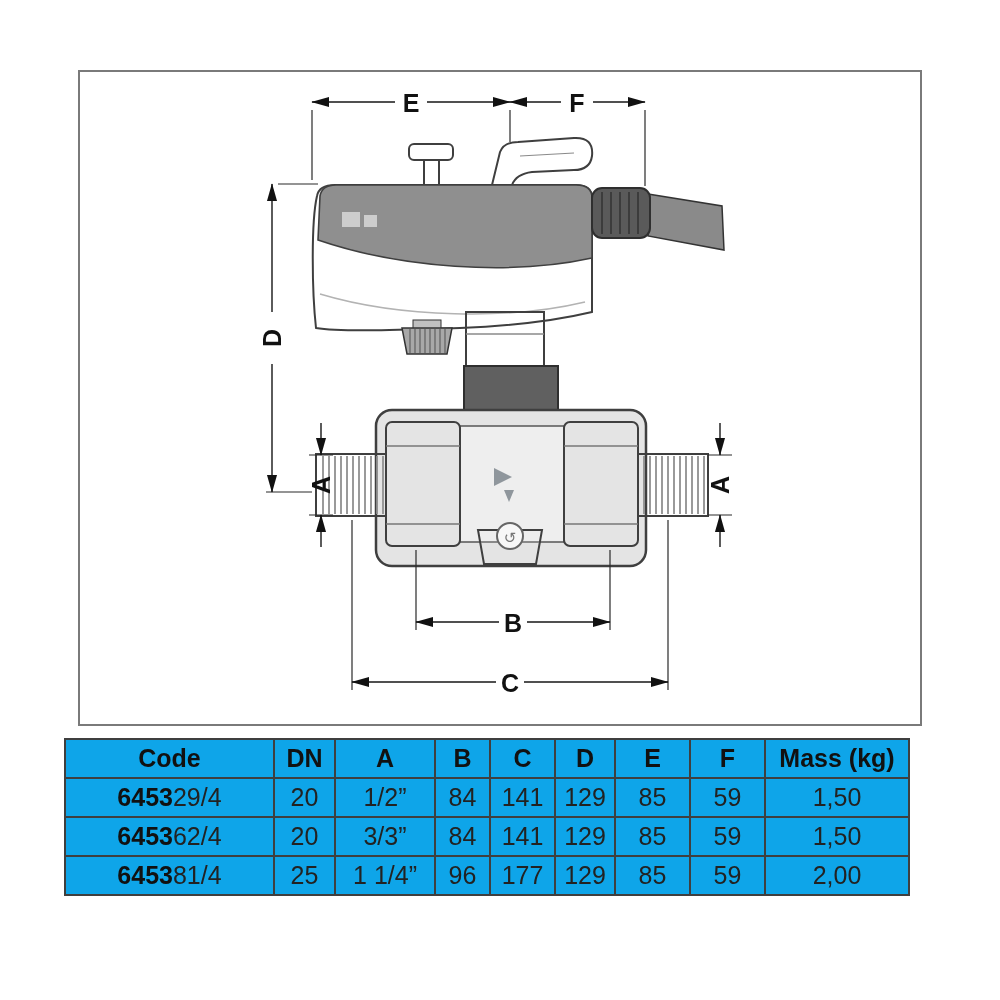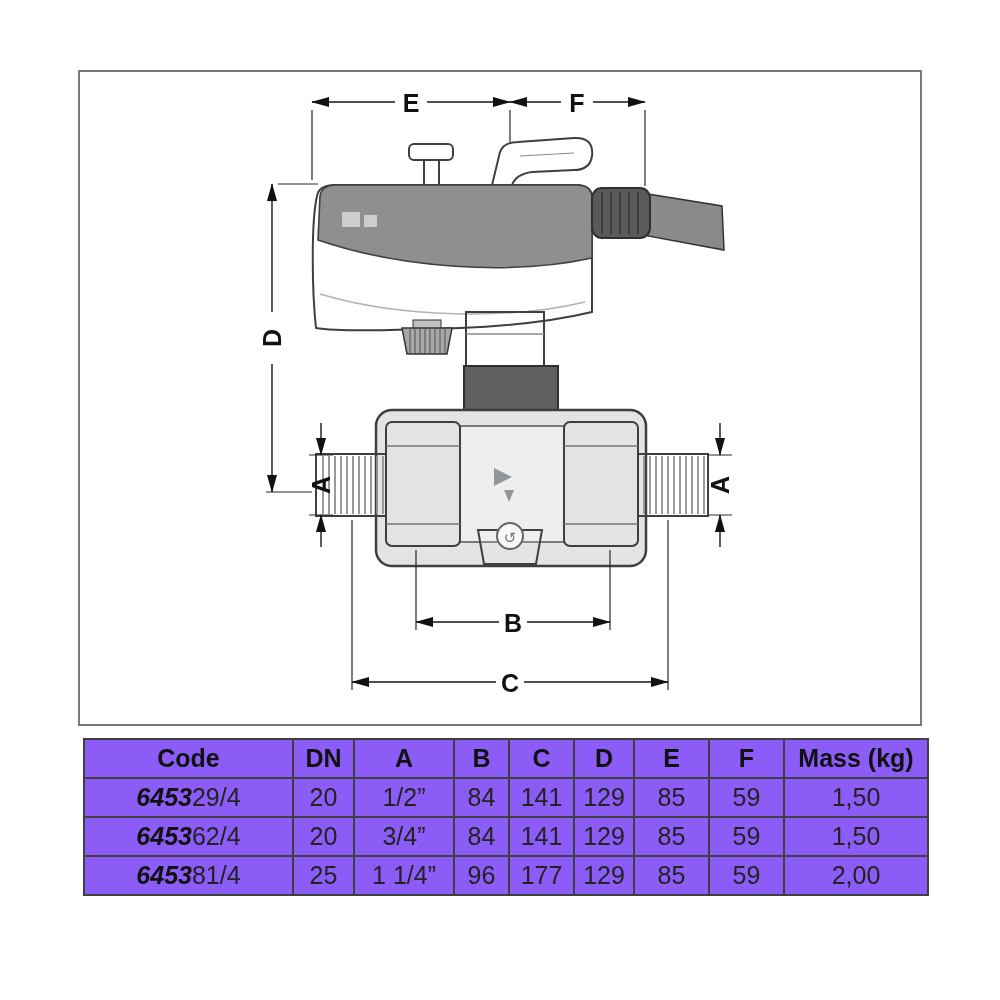--- a/index.html
+++ b/index.html
@@ -6,31 +6,31 @@
   body{
     width:1000px;height:1000px;position:relative;
     font-family:"Liberation Sans", sans-serif;color:#1f1f1f;
   }
   .diagram-box{
     position:absolute;left:78px;top:70px;width:844px;height:656px;
     border:2px solid #7a7a7a;box-sizing:border-box;background:#fff;overflow:hidden;
   }
   .diagram-box svg{display:block;}
   .spec-table{
-    position:absolute;left:83px;top:738px;width:844px;
-    border-collapse:collapse;table-layout:fixed;background:#8b5cf6;
+    position:absolute;left:64px;top:738px;width:844px;
+    border-collapse:collapse;table-layout:fixed;background:#0ea5e9;
   }
   .spec-table th,.spec-table td{
     border:2px solid #3f3f3f;height:37px;padding:0;
     text-align:center;vertical-align:middle;
     font-size:25px;line-height:1;white-space:nowrap;overflow:hidden;
   }
   .spec-table th{font-weight:bold;color:#111;}
   .spec-table td{font-weight:normal;color:#222;}
-  .code-bold{font-weight:bold;color:#111;font-style:italic;}
+  .code-bold{font-weight:bold;color:#111;}
   .dim-label{font-size:25px;font-weight:bold;fill:#111;}
   .dimline{stroke:#161616;stroke-width:1.4;fill:none;}
   .extline{stroke:#2a2a2a;stroke-width:1.2;fill:none;}
   .outline{stroke:#3f3f3f;stroke-width:2;fill:none;}
 </style>
 </head>
 <body>
 
 <div class="diagram-box">
   <svg viewBox="0 0 840 652" width="840" height="652">
@@ -211,21 +211,21 @@
       <td>84</td>
       <td>141</td>
       <td>129</td>
       <td>85</td>
       <td>59</td>
       <td>1,50</td>
     </tr>
     <tr>
       <td><span class="code-bold">6453</span><span>62/4</span></td>
       <td>20</td>
-      <td>3/4”</td>
+      <td>3/3”</td>
       <td>84</td>
       <td>141</td>
       <td>129</td>
       <td>85</td>
       <td>59</td>
       <td>1,50</td>
     </tr>
     <tr>
       <td><span class="code-bold">6453</span><span>81/4</span></td>
       <td>25</td>

